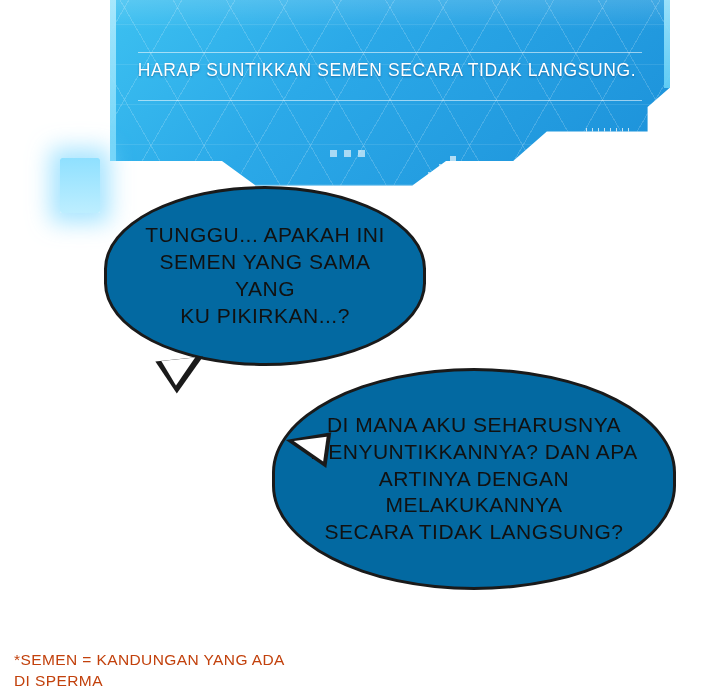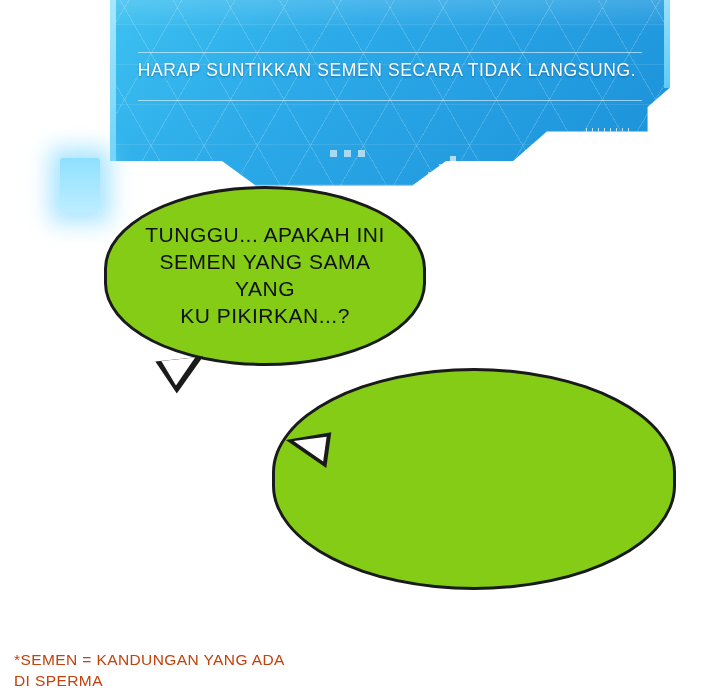--- a/index.html
+++ b/index.html
@@ -139,21 +139,21 @@
     width: 40px;
     height: 55px;
     background: linear-gradient(to bottom, #8fe0ff, #bdeeff);
     box-shadow: 0 0 22px 10px rgba(140,220,255,.75);
     border-radius: 2px;
   }
 
   
   .bubble {
     position: absolute;
-    background: #84cc16;
+    background: #0369a1;
     border: 3px solid #1a1a1a;
     box-sizing: border-box;
     display: flex;
     align-items: center;
     justify-content: center;
     text-align: center;
     color: #111111;
     letter-spacing: .5px;
     line-height: 1.28;
   }
@@ -264,17 +264,21 @@
 <div id="side-glow"></div>
 
 <div class="bubble" id="bubble-1">
   <span class="bubble-text">TUNGGU... APAKAH INI
 SEMEN YANG SAMA YANG
 KU PIKIRKAN...?</span>
   <span class="tail"></span>
 </div>
 
 <div class="bubble" id="bubble-2">
+  <span class="bubble-text">DI MANA AKU SEHARUSNYA
+MENYUNTIKKANNYA? DAN APA
+ARTINYA DENGAN MELAKUKANNYA
+SECARA TIDAK LANGSUNG?</span>
   <span class="tail"></span>
 </div>
 
 <div id="footnote">*SEMEN = KANDUNGAN YANG ADA
         DI SPERMA</div>
 
 </body></html>

